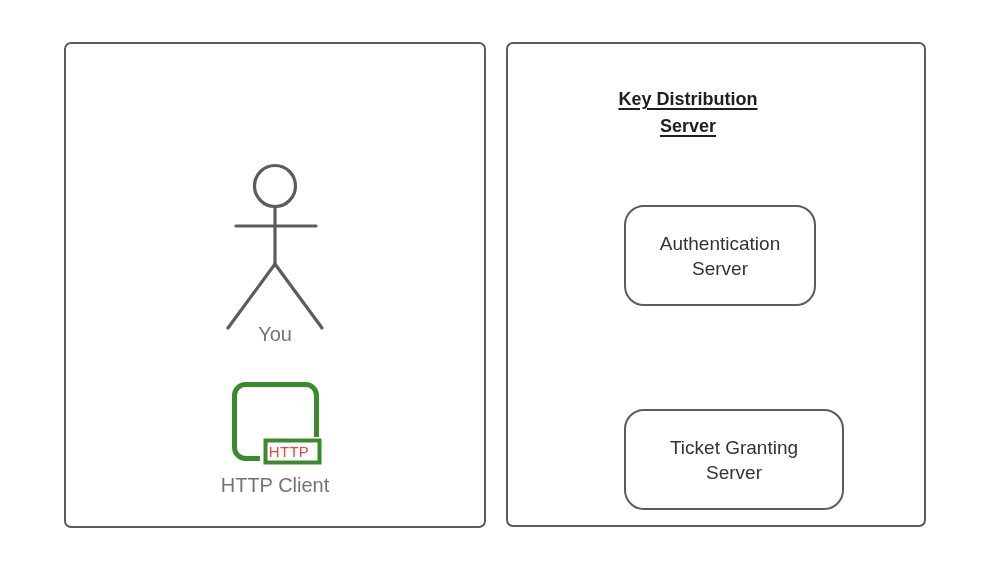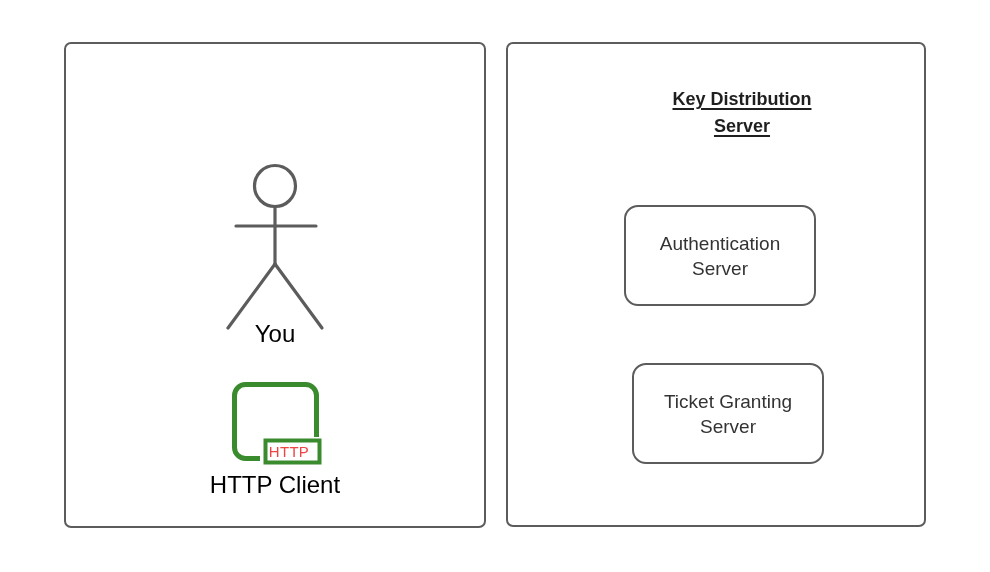--- a/index.html
+++ b/index.html
@@ -75,22 +75,22 @@
     left: 220px;
     top: 158px;
     width: 112px;
     height: 180px;
   }
   #actor svg { display: block; }
 
   .figure-label {
     position: absolute;
     text-align: center;
-    font-size: 24px;
-    color: #000000;
+    font-size: 20px;
+    color: #737373;
     line-height: 24px;
     white-space: nowrap;
   }
   #label-you {
     left: 205px;
     top: 322px;
     width: 140px;
   }
 
   
@@ -119,45 +119,44 @@
     left: 175px;
     top: 473px;
     width: 200px;
   }
 
   
   .server-box {
     position: absolute;
     box-sizing: border-box;
     border: 2px solid #5c5c5c;
-    border-radius: 14px;
+    border-radius: 20px;
     background: #ffffff;
     display: flex;
     align-items: center;
     justify-content: center;
   }
   .server-box .server-label {
     text-align: center;
     font-size: 19px;
     color: #333333;
     line-height: 25px;
     padding: 0 8px;
   }
   #server-auth {
     left: 624px;
     top: 205px;
     width: 192px;
     height: 101px;
   }
   #server-tgs {
     left: 624px;
-    top: 363px;
-    width: 192px;
+    top: 409px;
+    width: 220px;
     height: 101px;
-    margin-left: 8px;
   }
 </style>
 </head>
 <body>
 
 <div class="canvas">
 
   <div class="panel" id="panel-client"></div>
 
 
@@ -194,21 +193,21 @@
 
       <rect x="34.5" y="59.5" width="54" height="22" fill="#ffffff" stroke="#3a8a2e" stroke-width="4"></rect>
     </svg>
   </div>
   <div class="http-text">HTTP</div>
 
   <div class="figure-label" id="label-http-service">HTTP Client</div>
 
   <div class="panel" id="panel-kdc"></div>
 
-  <div class="panel-title" id="title-kdc" style="left:532px; width:420px;">
+  <div class="panel-title" id="title-kdc" style="left:478px; width:420px;">
     <div><span>Key Distribution</span></div>
     <div><span>Server</span></div>
   </div>
 
   <div class="server-box" id="server-auth">
     <div class="server-label">
       <div>Authentication</div>
       <div>Server</div>
     </div>
   </div>

